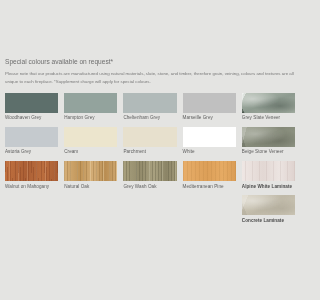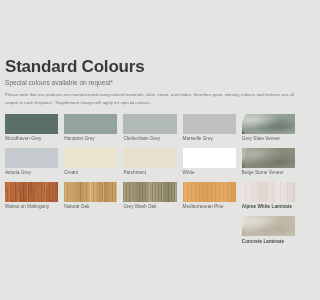--- a/index.html
+++ b/index.html
@@ -166,21 +166,20 @@
 
   
   .cell-stack .swatch { margin-bottom: 0; }
 </style>
 </head>
 <body>
 
 <div class="page">
 
   <div class="header">
-    <h1 class="title">Standard Colours</h1>
     <p class="subtitle">Special colours available on request*</p>
     <p class="disclaimer">Please note that our products are manufactured using natural materials, slate, stone, and timber, therefore grain, veining, colours and textures are all unique to each fireplace. *Supplement charge will apply for special colours.</p>
   </div>
 
   <div class="grid">
 
     <div class="cell">
       <span class="swatch" style="background: rgb(93, 111, 107);"></span>
       <span class="label">Woodhaven Grey</span>
     </div>

